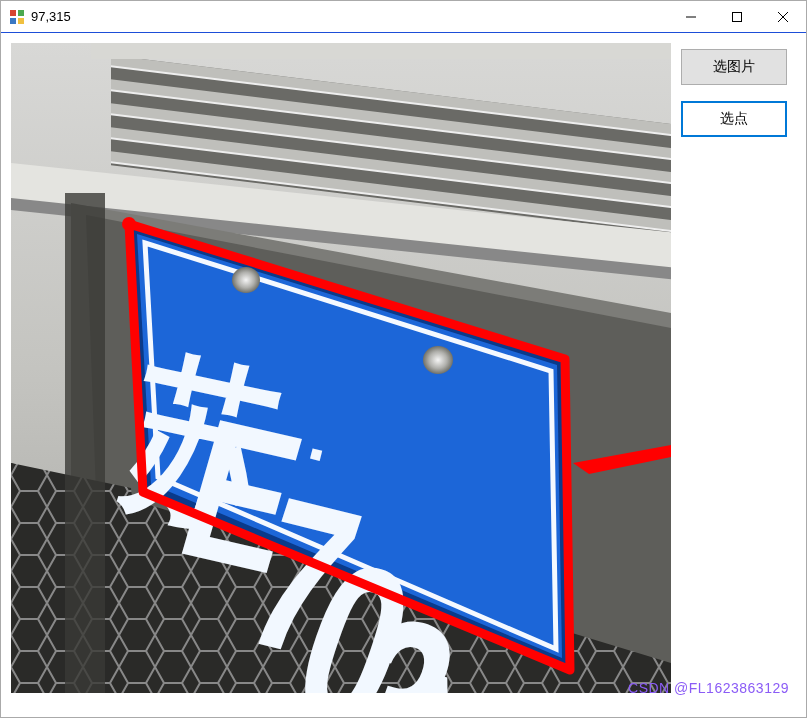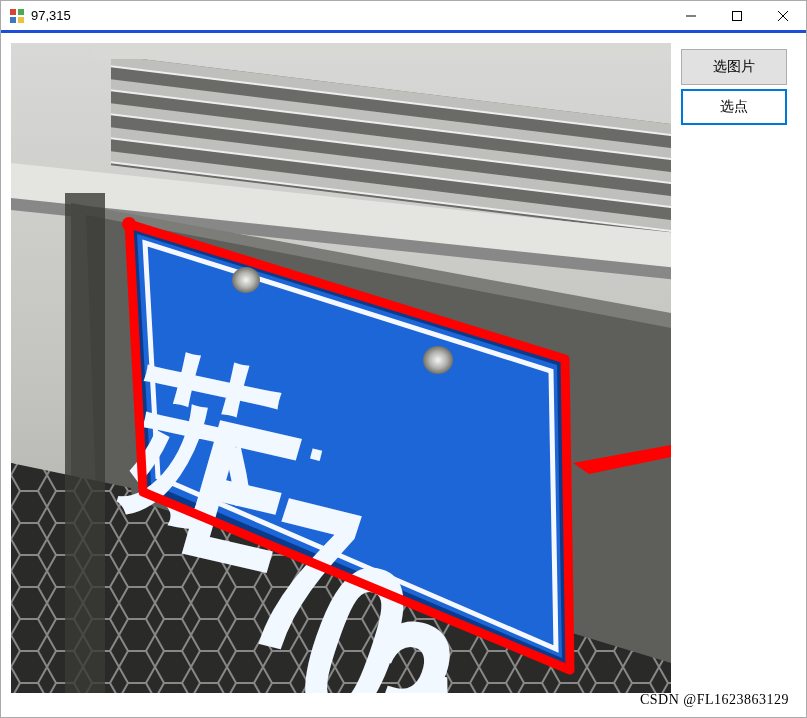--- a/index.html
+++ b/index.html
@@ -16,21 +16,21 @@
       background: #fff;
       border: 1px solid #aaa;
       display: flex;
       flex-direction: column;
     }
     .titlebar {
       height: 32px;
       display: flex;
       align-items: center;
       padding: 0 0 0 8px;
-      border-bottom: 3px solid #1d4ed8;
+      border-bottom: 1px solid #1d4ed8;
     }
     .titlebar-icon {
       width: 16px;
       height: 16px;
       margin-right: 6px;
       display: inline-flex;
       align-items: center;
       justify-content: center;
     }
     .titlebar-title {
@@ -65,47 +65,46 @@
       background: #999;
     }
     .image-panel svg {
       width: 100%;
       height: 100%;
       display: block;
     }
     .button-panel {
       display: flex;
       flex-direction: column;
-      gap: 4px;
+      gap: 16px;
       padding-top: 6px;
     }
     .side-btn {
       width: 106px;
       height: 36px;
       background: #e1e1e1;
       border: 1px solid #adadad;
       font-size: 14px;
       color: #000;
       cursor: pointer;
       font-family: inherit;
     }
     .side-btn.active {
       background: #fff;
       border: 2px solid #0078d7;
       font-family: Liberation Serif, serif;
     }
     .watermark {
       position: absolute;
-      bottom: 10px;
+      bottom: 22px;
       right: 18px;
       font-size: 14px;
-      color: #000000;
+      color: #8b5cf6;
       letter-spacing: 0.5px;
       pointer-events: none;
-      font-family: Liberation Serif, serif;
     }
   </style>
 </head>
 <body>
 
 <div class="window">
   <div class="titlebar">
     <span class="titlebar-icon">
       <svg width="16" height="16" viewBox="0 0 16 16">
         <rect x="1" y="1" width="6" height="6" fill="#d64531"></rect>

